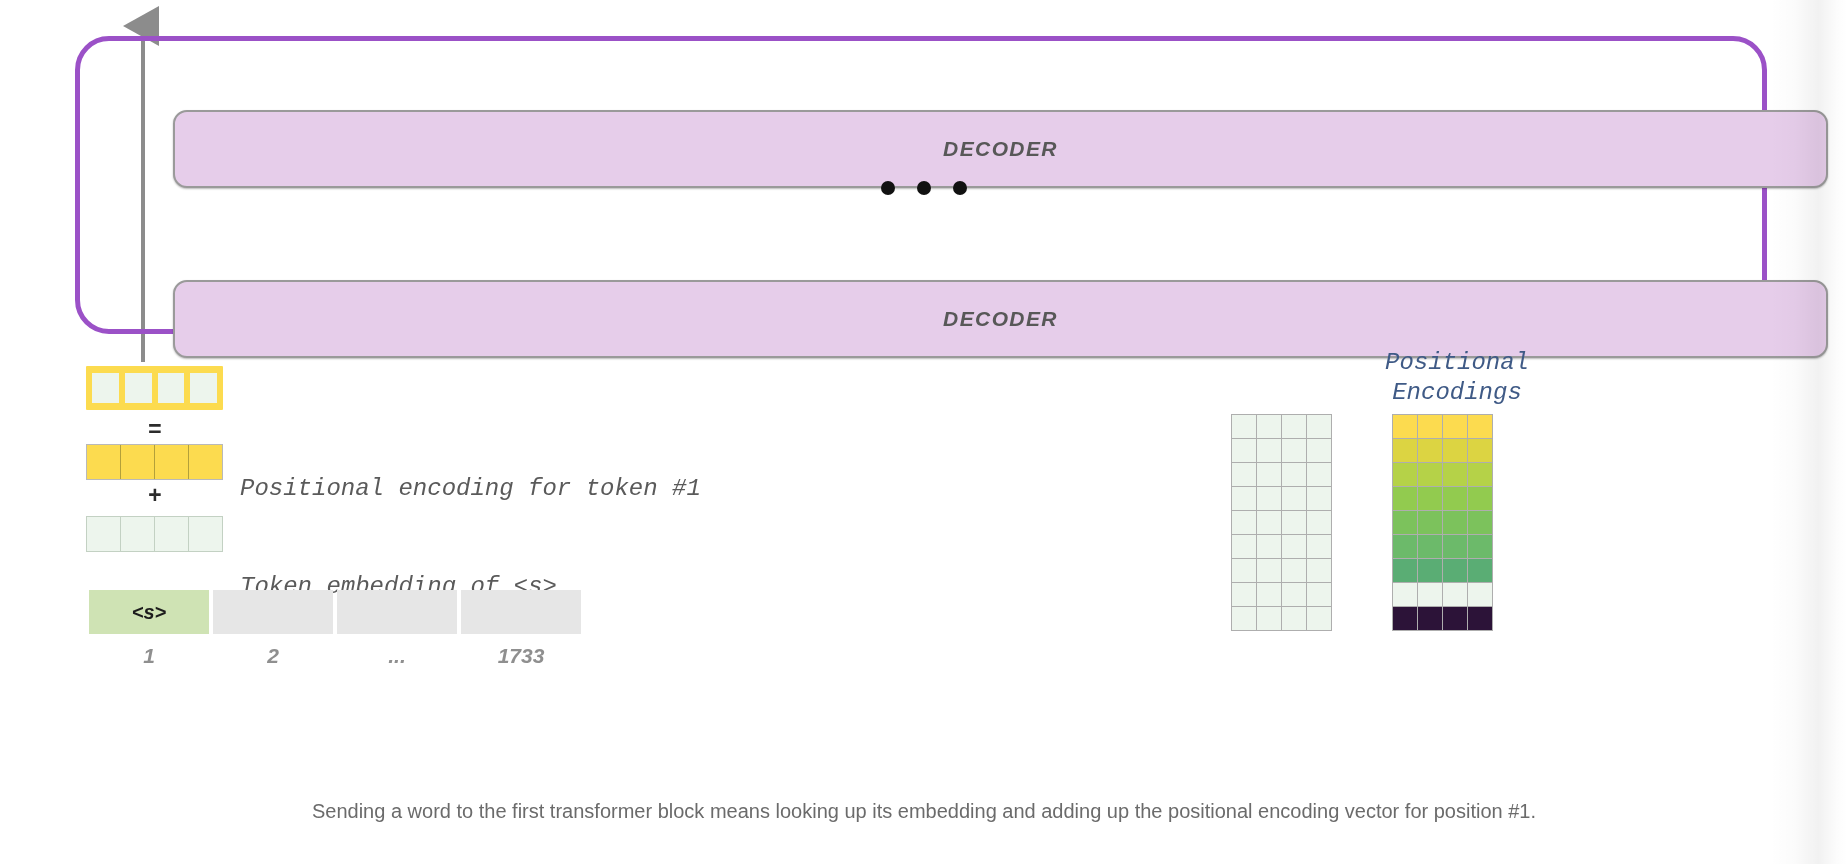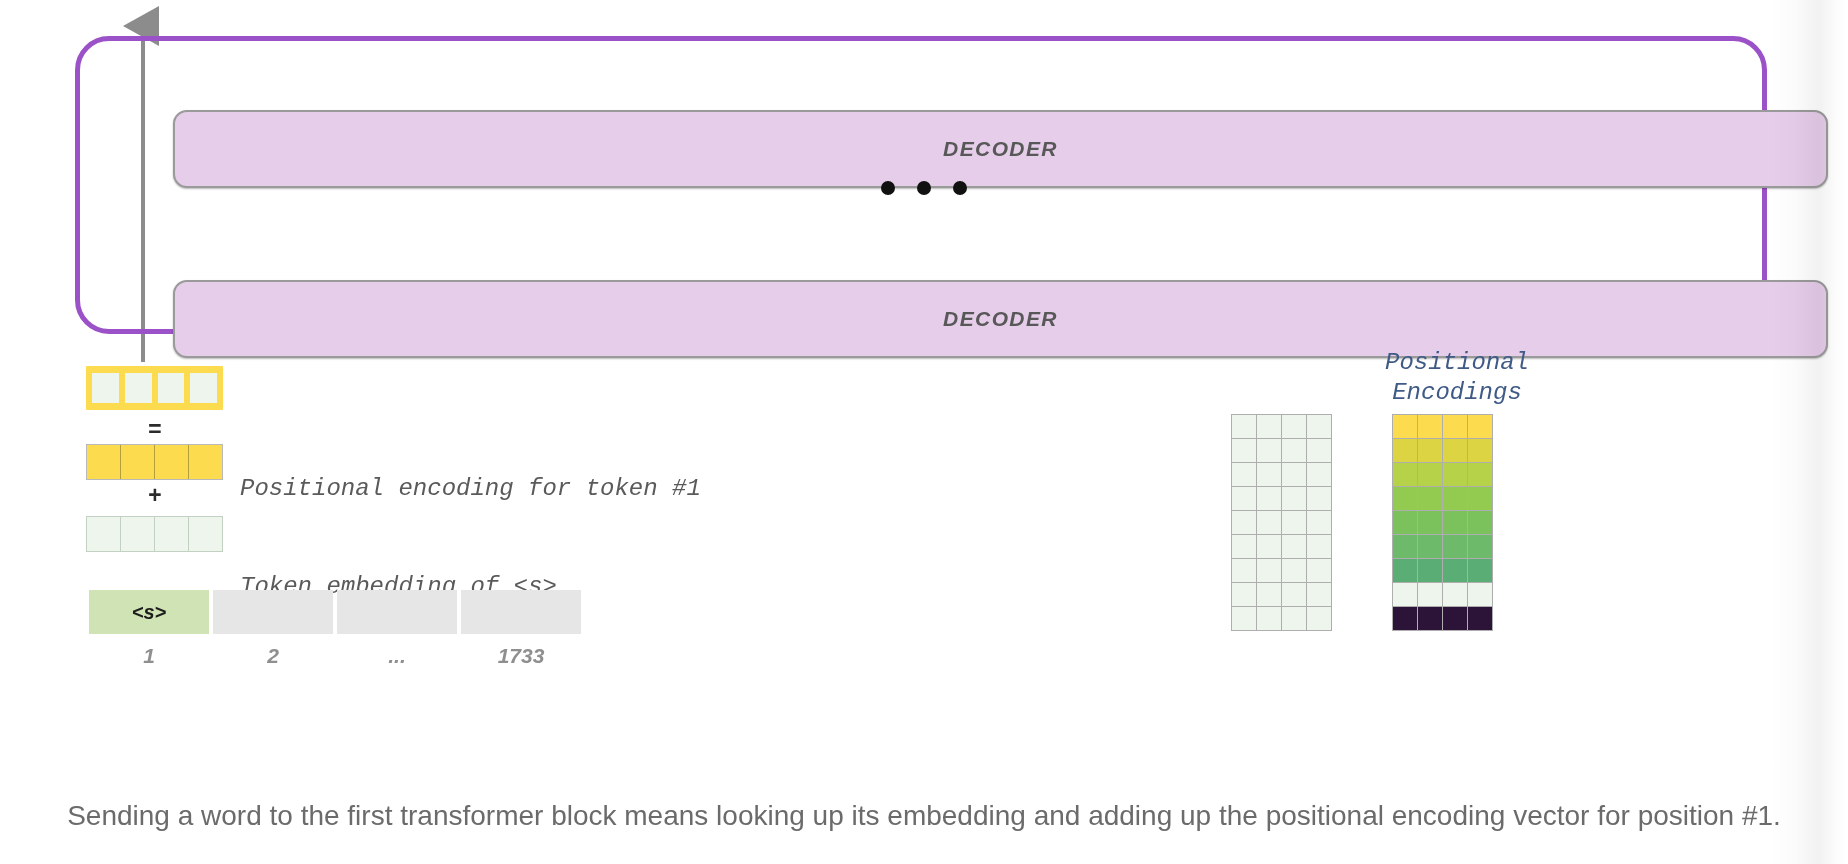--- a/index.html
+++ b/index.html
@@ -416,14 +416,14 @@
       <div class="mcell" style="background: rgb(44, 19, 56);"></div>
       <div class="mcell" style="background: rgb(44, 19, 56);"></div>
       <div class="mcell" style="background: rgb(44, 19, 56);"></div>
       <div class="mcell" style="background: rgb(44, 19, 56);"></div>
     </div>
 
   <div class="edge-shade"></div>
 </div>
 
 <div style="position:absolute;left:0;top:800px;width:1848px;text-align:center;">
-  <span style="font-family:'Liberation Sans',sans-serif;font-size:28px;color:#6b6b6b;white-space:nowrap;">Sending a word to the first transformer block means looking up its embedding and adding up the positional encoding vector for position #1.</span>
+  <span style="font-family:'Liberation Sans',sans-serif;font-size:20px;color:#6b6b6b;white-space:nowrap;">Sending a word to the first transformer block means looking up its embedding and adding up the positional encoding vector for position #1.</span>
 </div>
 
 </body></html>

